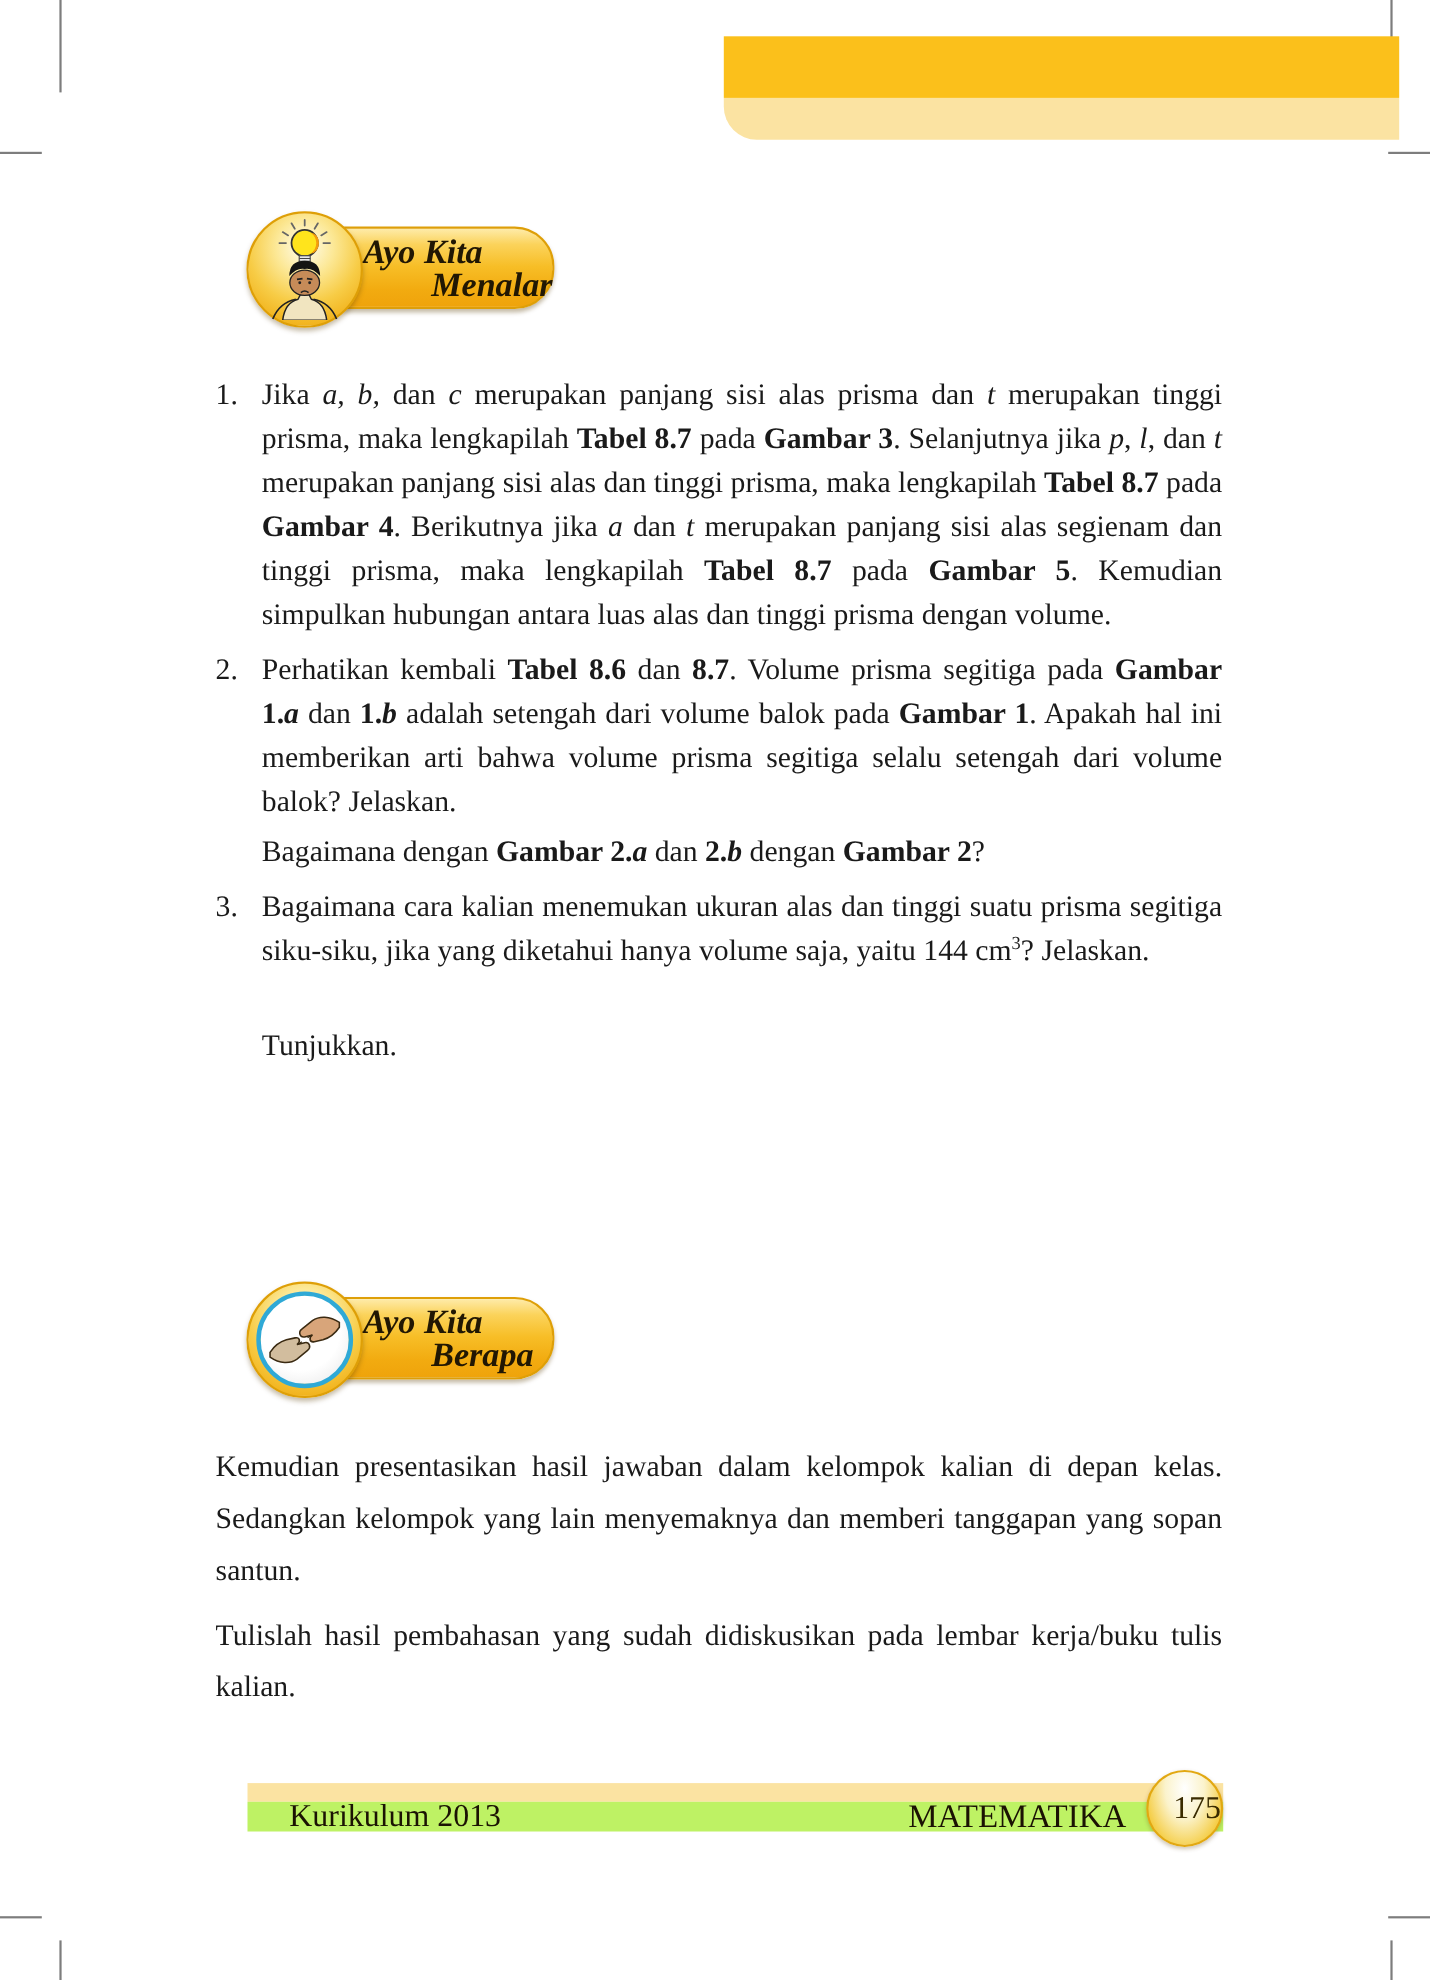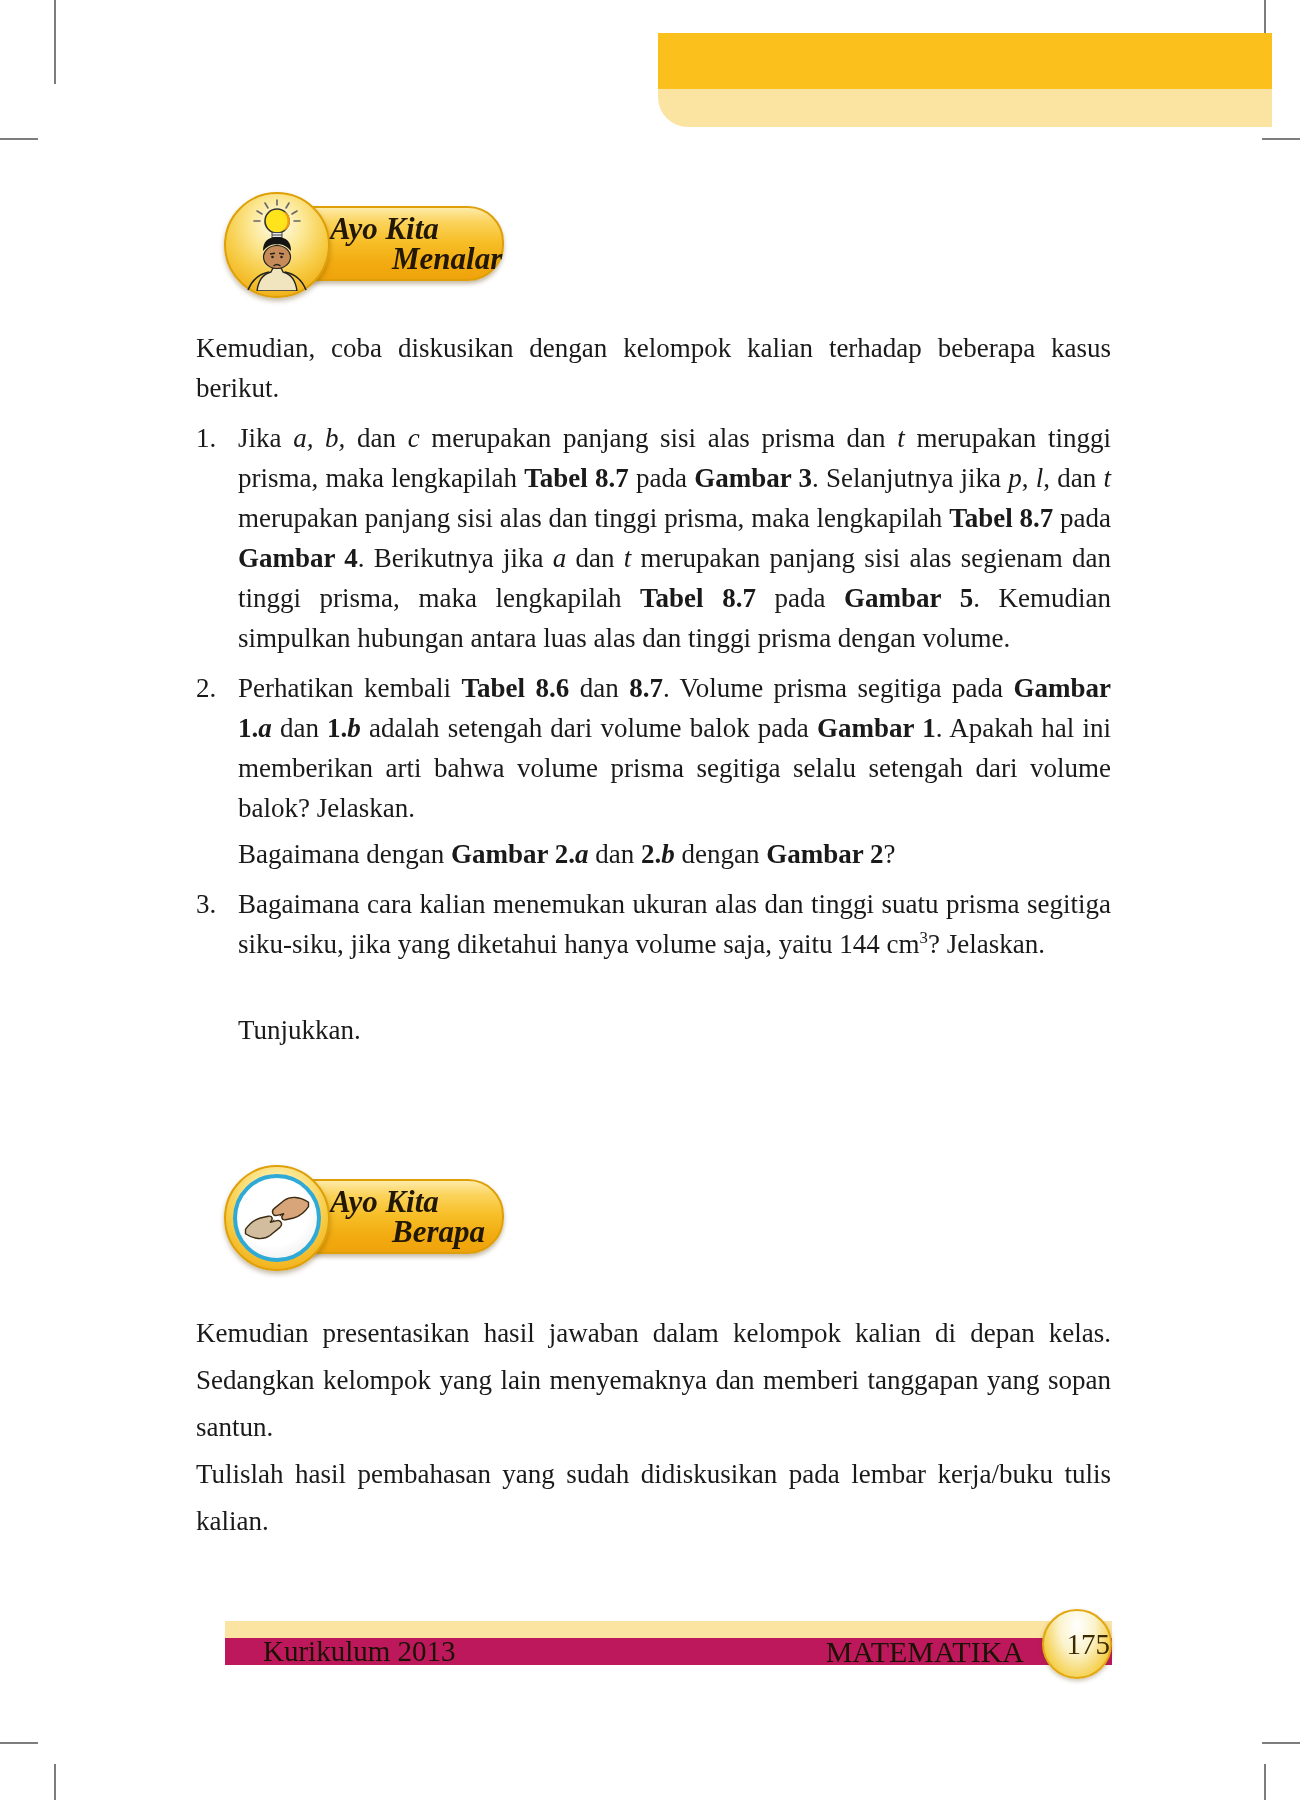--- a/index.html
+++ b/index.html
@@ -49,25 +49,25 @@
   .justify{text-align:justify;}
   .force-just{text-align:justify;text-align-last:justify;}
   .li{position:relative;padding-left:42px;margin-top:10px;}
   .num{position:absolute;left:0;top:0;font-size:27px;line-height:40px;}
   .sub{margin-top:6px;}
   .seg-i{font-style:italic;}
   .seg-b{font-weight:bold;}
   .seg-bi{font-weight:bold;font-style:italic;}
   sup{font-size:.62em;line-height:0;}
   .closing-p{font-size:27px;line-height:47px;margin:0;text-align:justify;font-family:Liberation Serif, serif;}
-  .closing-p + .closing-p{}
+  .closing-p + .closing-p{margin-top:12px;}
 
   
   .footer-cream{position:absolute;left:225px;top:1621px;width:887px;height:17px;background:#FBE3A2;z-index:1;}
-  .footer-orange{position:absolute;left:225px;top:1638px;width:887px;height:27px;background:#be185d;z-index:1;
+  .footer-orange{position:absolute;left:225px;top:1638px;width:887px;height:27px;background:#bef264;z-index:1;
     display:flex;align-items:center;justify-content:space-between;}
   .footer-left{font-size:29px;line-height:27px;color:#1b1303;padding-left:38px;}
   .footer-right{font-size:30px;line-height:27px;color:#1b1303;padding-right:88px;}
   .page-circle{
     position:absolute;left:1042px;top:1609px;width:66px;height:66px;border-radius:50%;z-index:2;
     border:2px solid #E2A812;
     background:radial-gradient(ellipse at 50% 22%,#FFFFFF 0%,#FBF3CC 38%,#F5CF4C 75%,#EFB318 100%);
     box-shadow:0 2px 4px rgba(90,60,0,.3);
     display:flex;align-items:center;justify-content:flex-end;
     font-size:29px;color:#3a2b00;
@@ -119,21 +119,20 @@
         <line x1="33" y1="55" x2="38" y2="54.3" stroke="#222" stroke-width="1.5"></line>
         <line x1="42" y1="54.3" x2="47" y2="55" stroke="#222" stroke-width="1.5"></line>
         <circle cx="35.5" cy="58" r="1.3" fill="#222"></circle>
         <circle cx="44.5" cy="58" r="1.3" fill="#222"></circle>
         <path d="M36.5 67 q3.5 -3 7 0" fill="none" stroke="#222" stroke-width="1.4"></path>
       </svg>
     </div>
   </div>
 
   <div class="textblock" style="top:328px">
-    <p class="body-p justify">Kemudian, coba diskusikan dengan kelompok kalian terhadap beberapa kasus berikut.</p>
 
     <div class="li">
       <span class="num">1.</span>
       <p class="body-p justify"><span>Jika </span><span class="seg-i">a, b,</span><span> dan </span><span class="seg-i">c</span><span> merupakan panjang sisi alas prisma dan </span><span class="seg-i">t</span><span> merupakan tinggi prisma, maka lengkapilah </span><span class="seg-b">Tabel 8.7</span><span> pada </span><span class="seg-b">Gambar 3</span><span>. Selanjutnya jika </span><span class="seg-i">p</span><span>, </span><span class="seg-i">l</span><span>, dan </span><span class="seg-i">t</span><span> merupakan panjang sisi alas dan tinggi prisma, maka lengkapilah </span><span class="seg-b">Tabel 8.7</span><span> pada </span><span class="seg-b">Gambar 4</span><span>. Berikutnya jika </span><span class="seg-i">a</span><span> dan </span><span class="seg-i">t</span><span> merupakan panjang sisi alas segienam dan tinggi prisma, maka lengkapilah </span><span class="seg-b">Tabel 8.7</span><span> pada </span><span class="seg-b">Gambar 5</span><span>. Kemudian simpulkan hubungan antara luas alas dan tinggi prisma dengan volume.</span></p>
     </div>
 
     <div class="li">
       <span class="num">2.</span>
       <p class="body-p justify"><span>Perhatikan kembali </span><span class="seg-b">Tabel 8.6</span><span> dan </span><span class="seg-b">8.7</span><span>. Volume prisma segitiga pada </span><span class="seg-b">Gambar 1.</span><span class="seg-bi">a</span><span> dan </span><span class="seg-b">1.</span><span class="seg-bi">b</span><span> adalah setengah dari volume balok pada </span><span class="seg-b">Gambar 1</span><span>. Apakah hal ini memberikan arti bahwa volume prisma segitiga selalu setengah dari volume balok? Jelaskan.</span></p>
       <p class="body-p sub"><span>Bagaimana dengan </span><span class="seg-b">Gambar 2.</span><span class="seg-bi">a</span><span> dan </span><span class="seg-b">2.</span><span class="seg-bi">b</span><span> dengan </span><span class="seg-b">Gambar 2</span><span>?</span></p>

